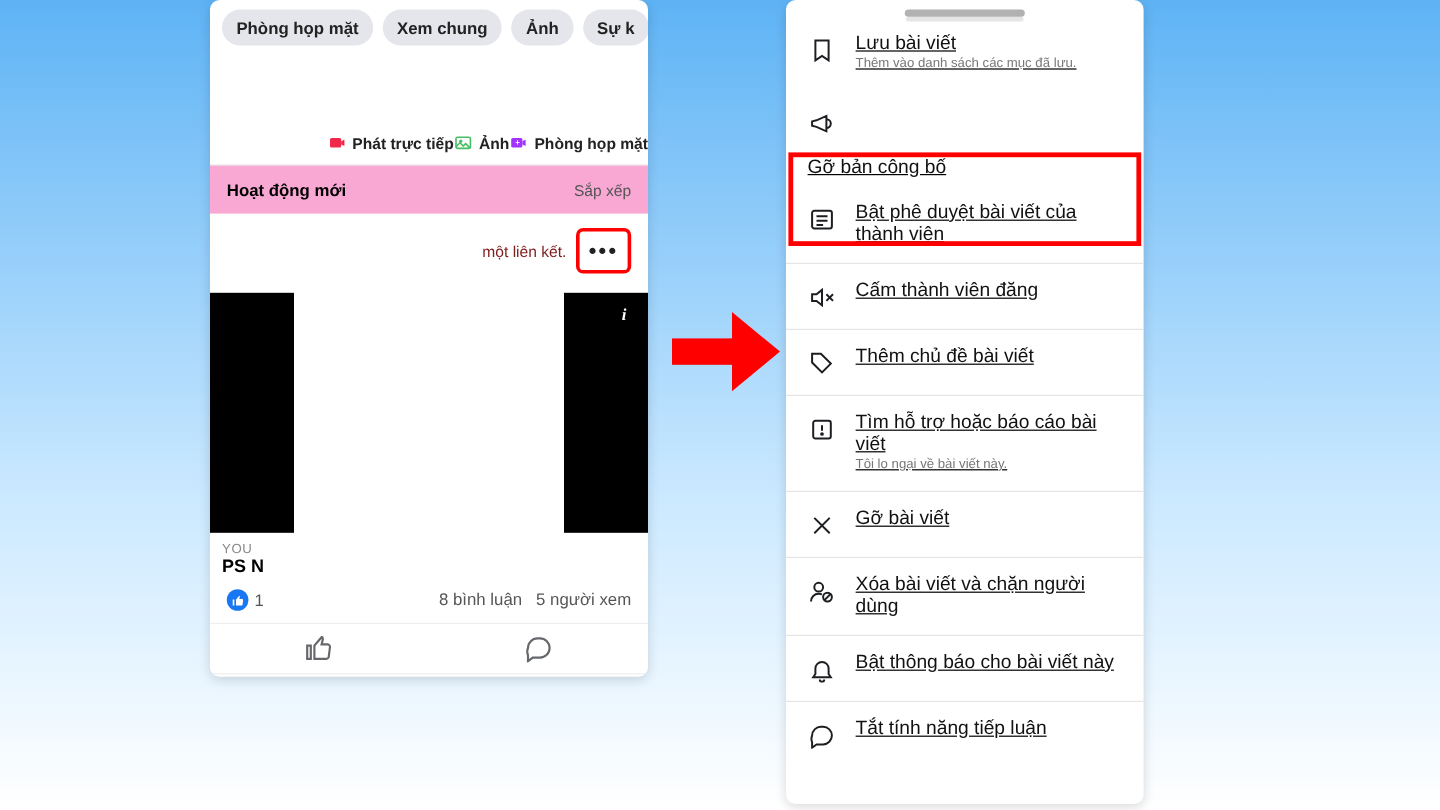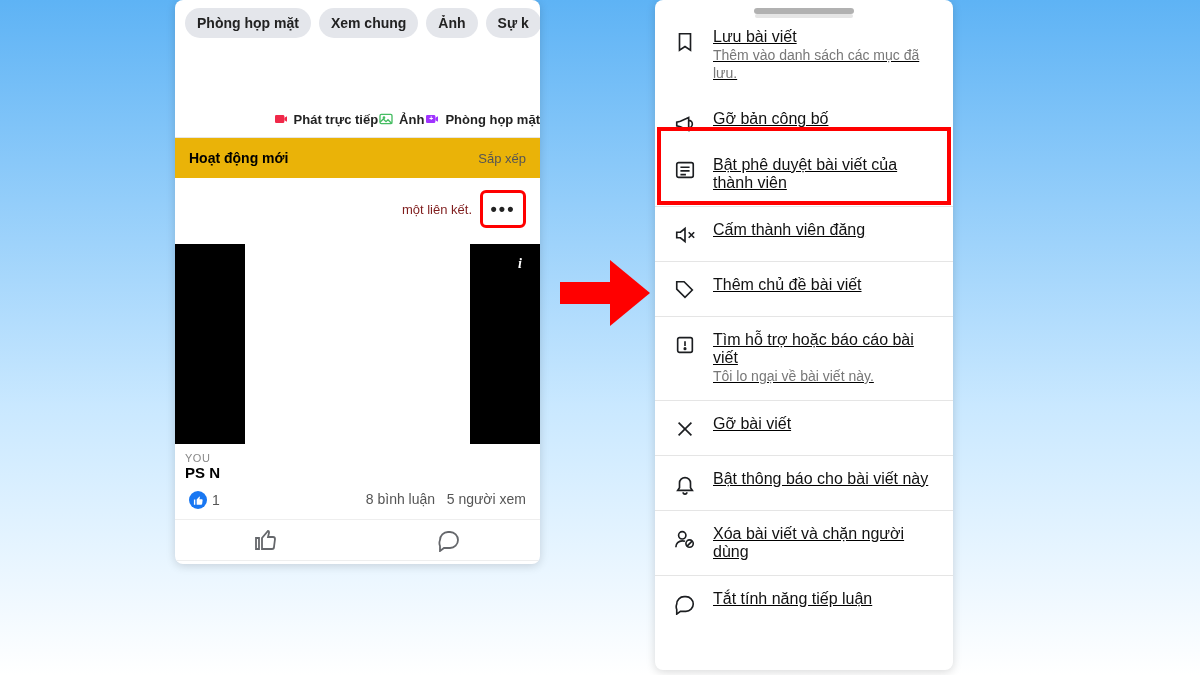--- a/index.html
+++ b/index.html
@@ -12,21 +12,21 @@
   .phone { position: absolute; background: #fff; border-radius: 8px; box-shadow: 0 2px 10px rgba(0,0,0,0.15); overflow: hidden; }
   .phone-left { left: 175px; top: 0; width: 365px; height: 564px; }
   .phone-right { left: 655px; top: 0; width: 298px; height: 670px; text-decoration: underline; }
 
   
   .chips { display: flex; gap: 8px; padding: 8px 10px; }
   .chip { background: #e4e6eb; border-radius: 18px; padding: 7px 12px; font-size: 14px; font-weight: 600; color: #222; white-space: nowrap; }
   .composer-row { display: flex; justify-content: flex-end; border-bottom: 1px solid #e5e5e5; padding: 10px 0; margin-top: 55px; }
   .composer-item { display: flex; align-items: center; gap: 5px; font-size: 13px; font-weight: 600; color: #222; }
   .ic { width: 16px; height: 16px; display: inline-block; }
-  .activity-bar { display: flex; justify-content: space-between; align-items: center; background: #eab308; padding: 12px 14px; font-size: 14px; }
+  .activity-bar { display: flex; justify-content: space-between; align-items: center; background: #f9a8d4; padding: 12px 14px; font-size: 14px; }
   .activity-bar .title { font-weight: 700; }
   .activity-bar .sort { color: #555; font-size: 13px; }
   .post-head { display: flex; justify-content: flex-end; align-items: center; padding: 12px 14px; gap: 8px; }
   .post-text { font-size: 13px; color: #7f1d1d; }
   .more-btn { width: 46px; height: 38px; display:flex; align-items:center; justify-content:center; border-radius:6px; letter-spacing:2px; font-weight:700; color:#222; font-size:18px; }
   .highlight { border: 3px solid #ff0000; border-radius: 6px; }
   .video-area { position: relative; height: 237px; margin-top: 4px; }
   .black-l { position:absolute; left:0; top:0; width:70px; height:200px; background:#000; }
   .black-r { position:absolute; right:0; top:0; width:70px; height:200px; background:#000; }
   .info-badge { position:absolute; right:8px; top:8px; width:24px; height:24px; background:#000; border-radius:50%; color:#fff; display:flex; align-items:center; justify-content:center; font-size:14px; font-style:italic; font-weight:700; font-family: Georgia, serif; }
@@ -50,21 +50,21 @@
   .arrow-stem { position:absolute; left:0; top:22px; width:58px; height:22px; background:#ff0000; }
   .arrow-head { position:absolute; left:50px; top:0; width:0; height:0; border-top:33px solid transparent; border-bottom:33px solid transparent; border-left:40px solid #ff0000; }
 
   
   .sheet-handle { width:100px; height:6px; background:#555; opacity:0.45; border-radius:3px; margin:8px auto 0 auto; box-shadow: 0 5px 0 -1px rgba(90,90,90,0.35); }
   .menu-item { display:flex; align-items:flex-start; gap:16px; padding: 14px 18px; }
   .menu-item.separator { border-bottom:1px solid #e5e5e5; }
   .menu-icon { width:24px; height:24px; flex:0 0 24px; display:flex; align-items:center; justify-content:center; margin-top:2px; }
   .menu-icon svg { width:22px; height:22px; stroke:#1c1e21; fill:none; stroke-width:1.8; }
   .menu-text .t { font-size:16px; font-weight:500; color:#111; }
-  .menu-text .d { font-size:14px; color:#777; margin-top:1px; line-height:1.25; }
+  .menu-text .d { font-size:11px; color:#777; margin-top:1px; line-height:1.25; }
   .highlight-box { position:absolute; border:4px solid #ff0000; pointer-events:none; }
   .pin-highlight { left:2px; right:2px; top:127px; height:78px; }
 </style>
 </head>
 <body>
 
 <div class="phone phone-left">
   <div class="chips">
     <div class="chip">Phòng họp mặt</div>
     <div class="chip">Xem chung</div>
@@ -196,21 +196,21 @@
         <svg viewBox="0 0 24 24">
           <path d="M6 3h12v18l-6-4-6 4V3z"></path>
         </svg>
       </div>
     <div class="menu-text">
         <div class="t">Lưu bài viết</div>
         <div class="d">Thêm vào danh sách các mục đã lưu.</div>
       </div>
   </div>
 
-  <div class="menu-item" style="padding-bottom:6px;">
+  <div class="menu-item" style="padding-bottom:6px;flex-direction:column;">
     <div class="menu-icon">
         <svg viewBox="0 0 24 24">
           <path d="M3 10v4l4 1 9 4V5l-9 4-4 1zM16 8a4 4 0 0 1 0 8"></path>
         </svg>
       </div>
     <div class="menu-text">
         <div class="t">Gỡ bản công bố</div>
       </div>
   </div>
 
@@ -273,42 +273,42 @@
         </svg>
       </div>
     <div class="menu-text">
         <div class="t">Gỡ bài viết</div>
       </div>
   </div>
 
   <div class="menu-item separator">
     <div class="menu-icon">
         <svg viewBox="0 0 24 24">
-          <path d="M18 16v-5a6 6 0 1 0-12 0v5l-2 3h16l-2-3zM10 21a2 2 0 0 0 4 0"></path>
-        </svg>
-      </div>
-    <div class="menu-text">
-        <div class="t">Bật thông báo cho bài viết này</div>
-      </div>
-  </div>
-
-  <div class="menu-item separator">
-    <div class="menu-icon">
-        <svg viewBox="0 0 24 24">
           <circle cx="9" cy="8" r="4"></circle>
           <path d="M2 21c0-4 3-7 7-7 1 0 2 .2 3 .5"></path>
           <circle cx="17" cy="17" r="4"></circle>
           <line x1="14" y1="20" x2="20" y2="14"></line>
         </svg>
       </div>
     <div class="menu-text">
         <div class="t">Xóa bài viết và chặn người dùng</div>
       </div>
   </div>
 
+  <div class="menu-item separator">
+    <div class="menu-icon">
+        <svg viewBox="0 0 24 24">
+          <path d="M18 16v-5a6 6 0 1 0-12 0v5l-2 3h16l-2-3zM10 21a2 2 0 0 0 4 0"></path>
+        </svg>
+      </div>
+    <div class="menu-text">
+        <div class="t">Bật thông báo cho bài viết này</div>
+      </div>
+  </div>
+
   <div class="menu-item">
     <div class="menu-icon">
         <svg viewBox="0 0 24 24">
           <path d="M21 12a8 8 0 0 1-8 8H7l-4 3v-5A8 8 0 0 1 3 12a8 8 0 0 1 8-8h2a8 8 0 0 1 8 8z"></path>
         </svg>
       </div>
     <div class="menu-text">
         <div class="t">Tắt tính năng tiếp luận</div>
       </div>
   </div>

